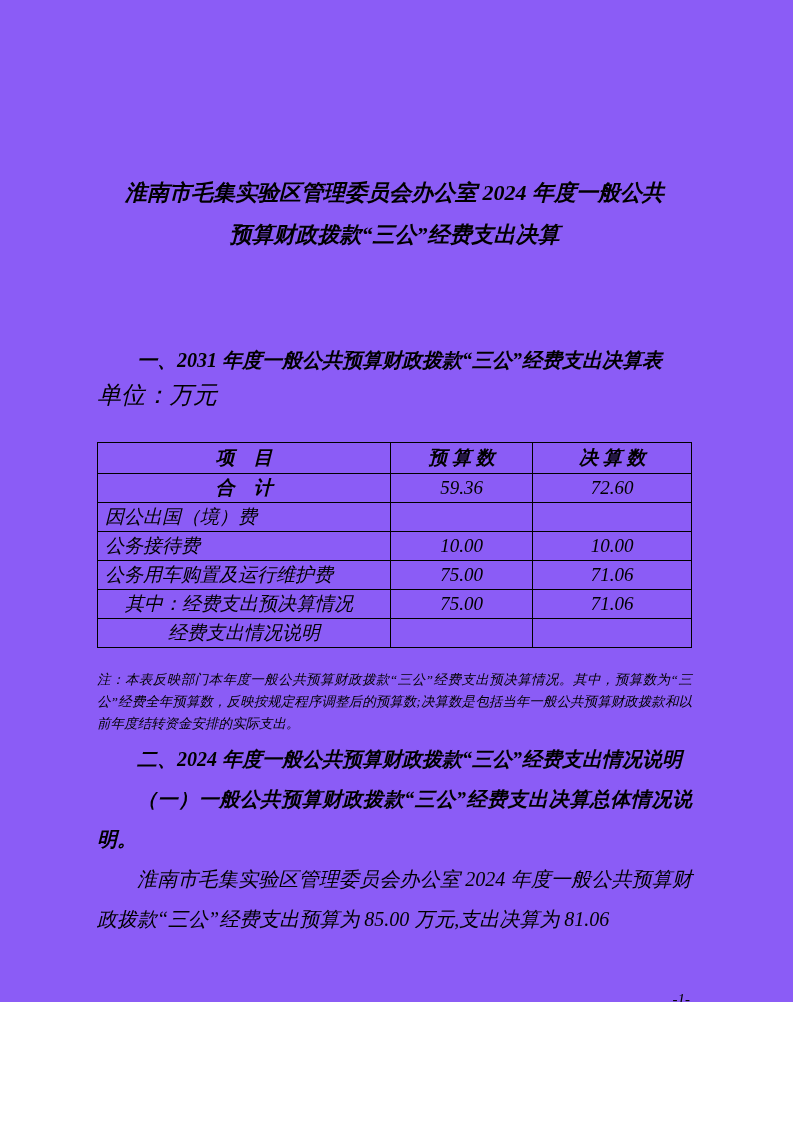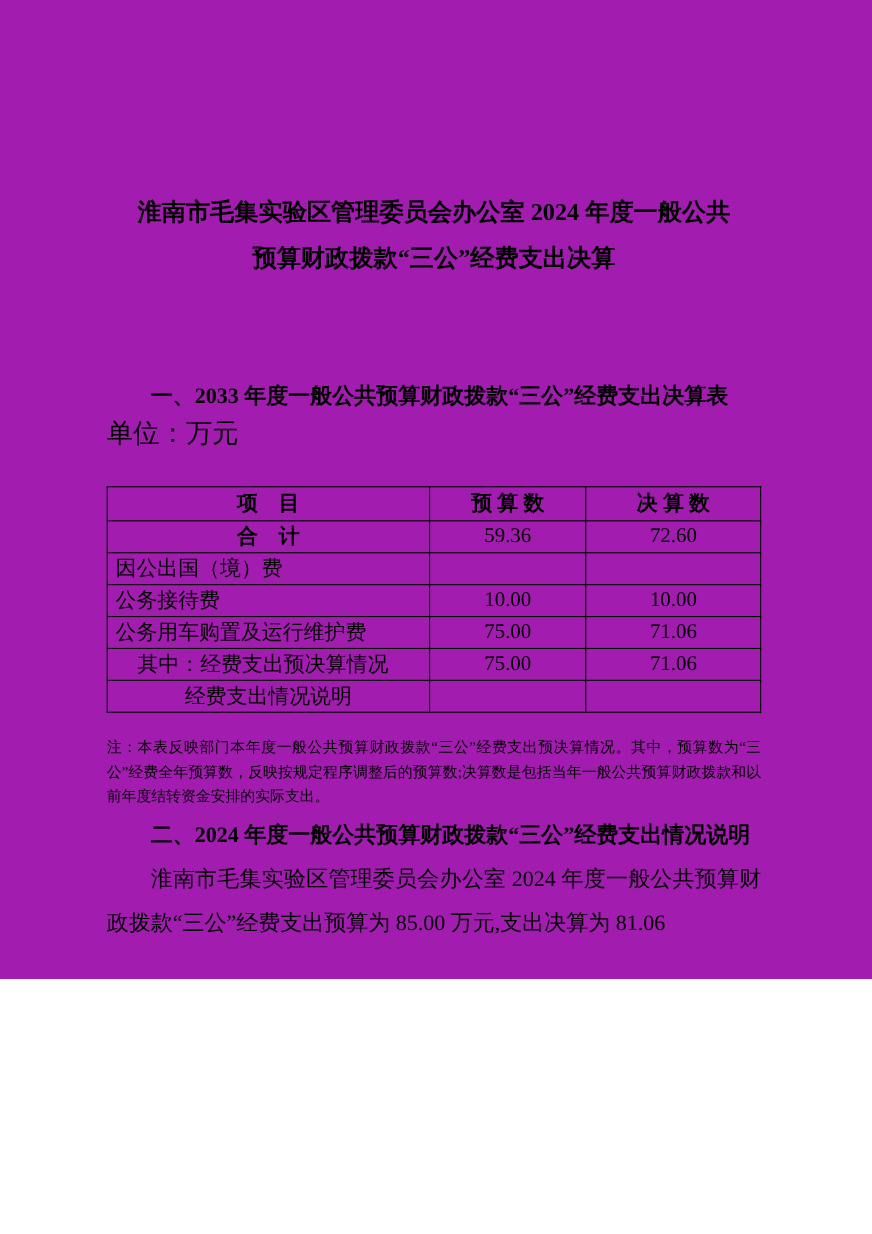--- a/index.html
+++ b/index.html
@@ -5,24 +5,25 @@
   * { margin: 0; padding: 0; box-sizing: border-box; }
   html, body { background: #ffffff; }
   body {
     width: 793px;
     font-family: "Liberation Serif", "DejaVu Serif", serif;
     color: #000000;
   }
   .page {
     position: relative;
     width: 793px;
-    height: 890px;
-    background: #a21caf;
+    height: 1002px;
+    background: #8b5cf6;
     padding: 172px 101px 0 97px;
     overflow: hidden;
+    font-style: italic;
   }
   .doc-title {
     font-size: 22px;
     font-weight: bold;
     text-align: center;
     line-height: 42px;
   }
   .heading {
     font-size: 20px;
     font-weight: bold;
@@ -84,21 +85,21 @@
 </head>
 <body>
 
 <div class="page">
 
   <div class="doc-title">
     <div>淮南市毛集实验区管理委员会办公室 2024 年度一般公共</div>
     <div>预算财政拨款“三公”经费支出决算</div>
   </div>
 
-  <p class="heading indent section-1-heading">一、2033 年度一般公共预算财政拨款“三公”经费支出决算表</p>
+  <p class="heading indent section-1-heading">一、2031 年度一般公共预算财政拨款“三公”经费支出决算表</p>
 
   <div class="unit-label">单位：万元</div>
 
   <table class="budget-table">
     <colgroup>
       <col style="width:49.3%">
       <col style="width:24.0%">
       <col style="width:26.7%">
     </colgroup>
     <thead>
@@ -139,18 +140,19 @@
           <td class="col-num"></td>
           <td class="col-num"></td>
         </tr>
       </tbody>
   </table>
 
   <p class="note">注：本表反映部门本年度一般公共预算财政拨款“三公”经费支出预决算情况。其中，预算数为“三公”经费全年预算数，反映按规定程序调整后的预算数;决算数是包括当年一般公共预算财政拨款和以前年度结转资金安排的实际支出。</p>
 
   <p class="heading indent section-2-heading">二、2024 年度一般公共预算财政拨款“三公”经费支出情况说明</p>
 
+  <p class="heading indent">（一）一般公共预算财政拨款“三公”经费支出决算总体情况说明。</p>
 
   <p class="body-text indent">淮南市毛集实验区管理委员会办公室 2024 年度一般公共预算财政拨款“三公”经费支出预算为 85.00 万元,支出决算为 81.06</p>
 
   <div class="page-number">-1-</div>
 
 </div>
 
 </body></html>

